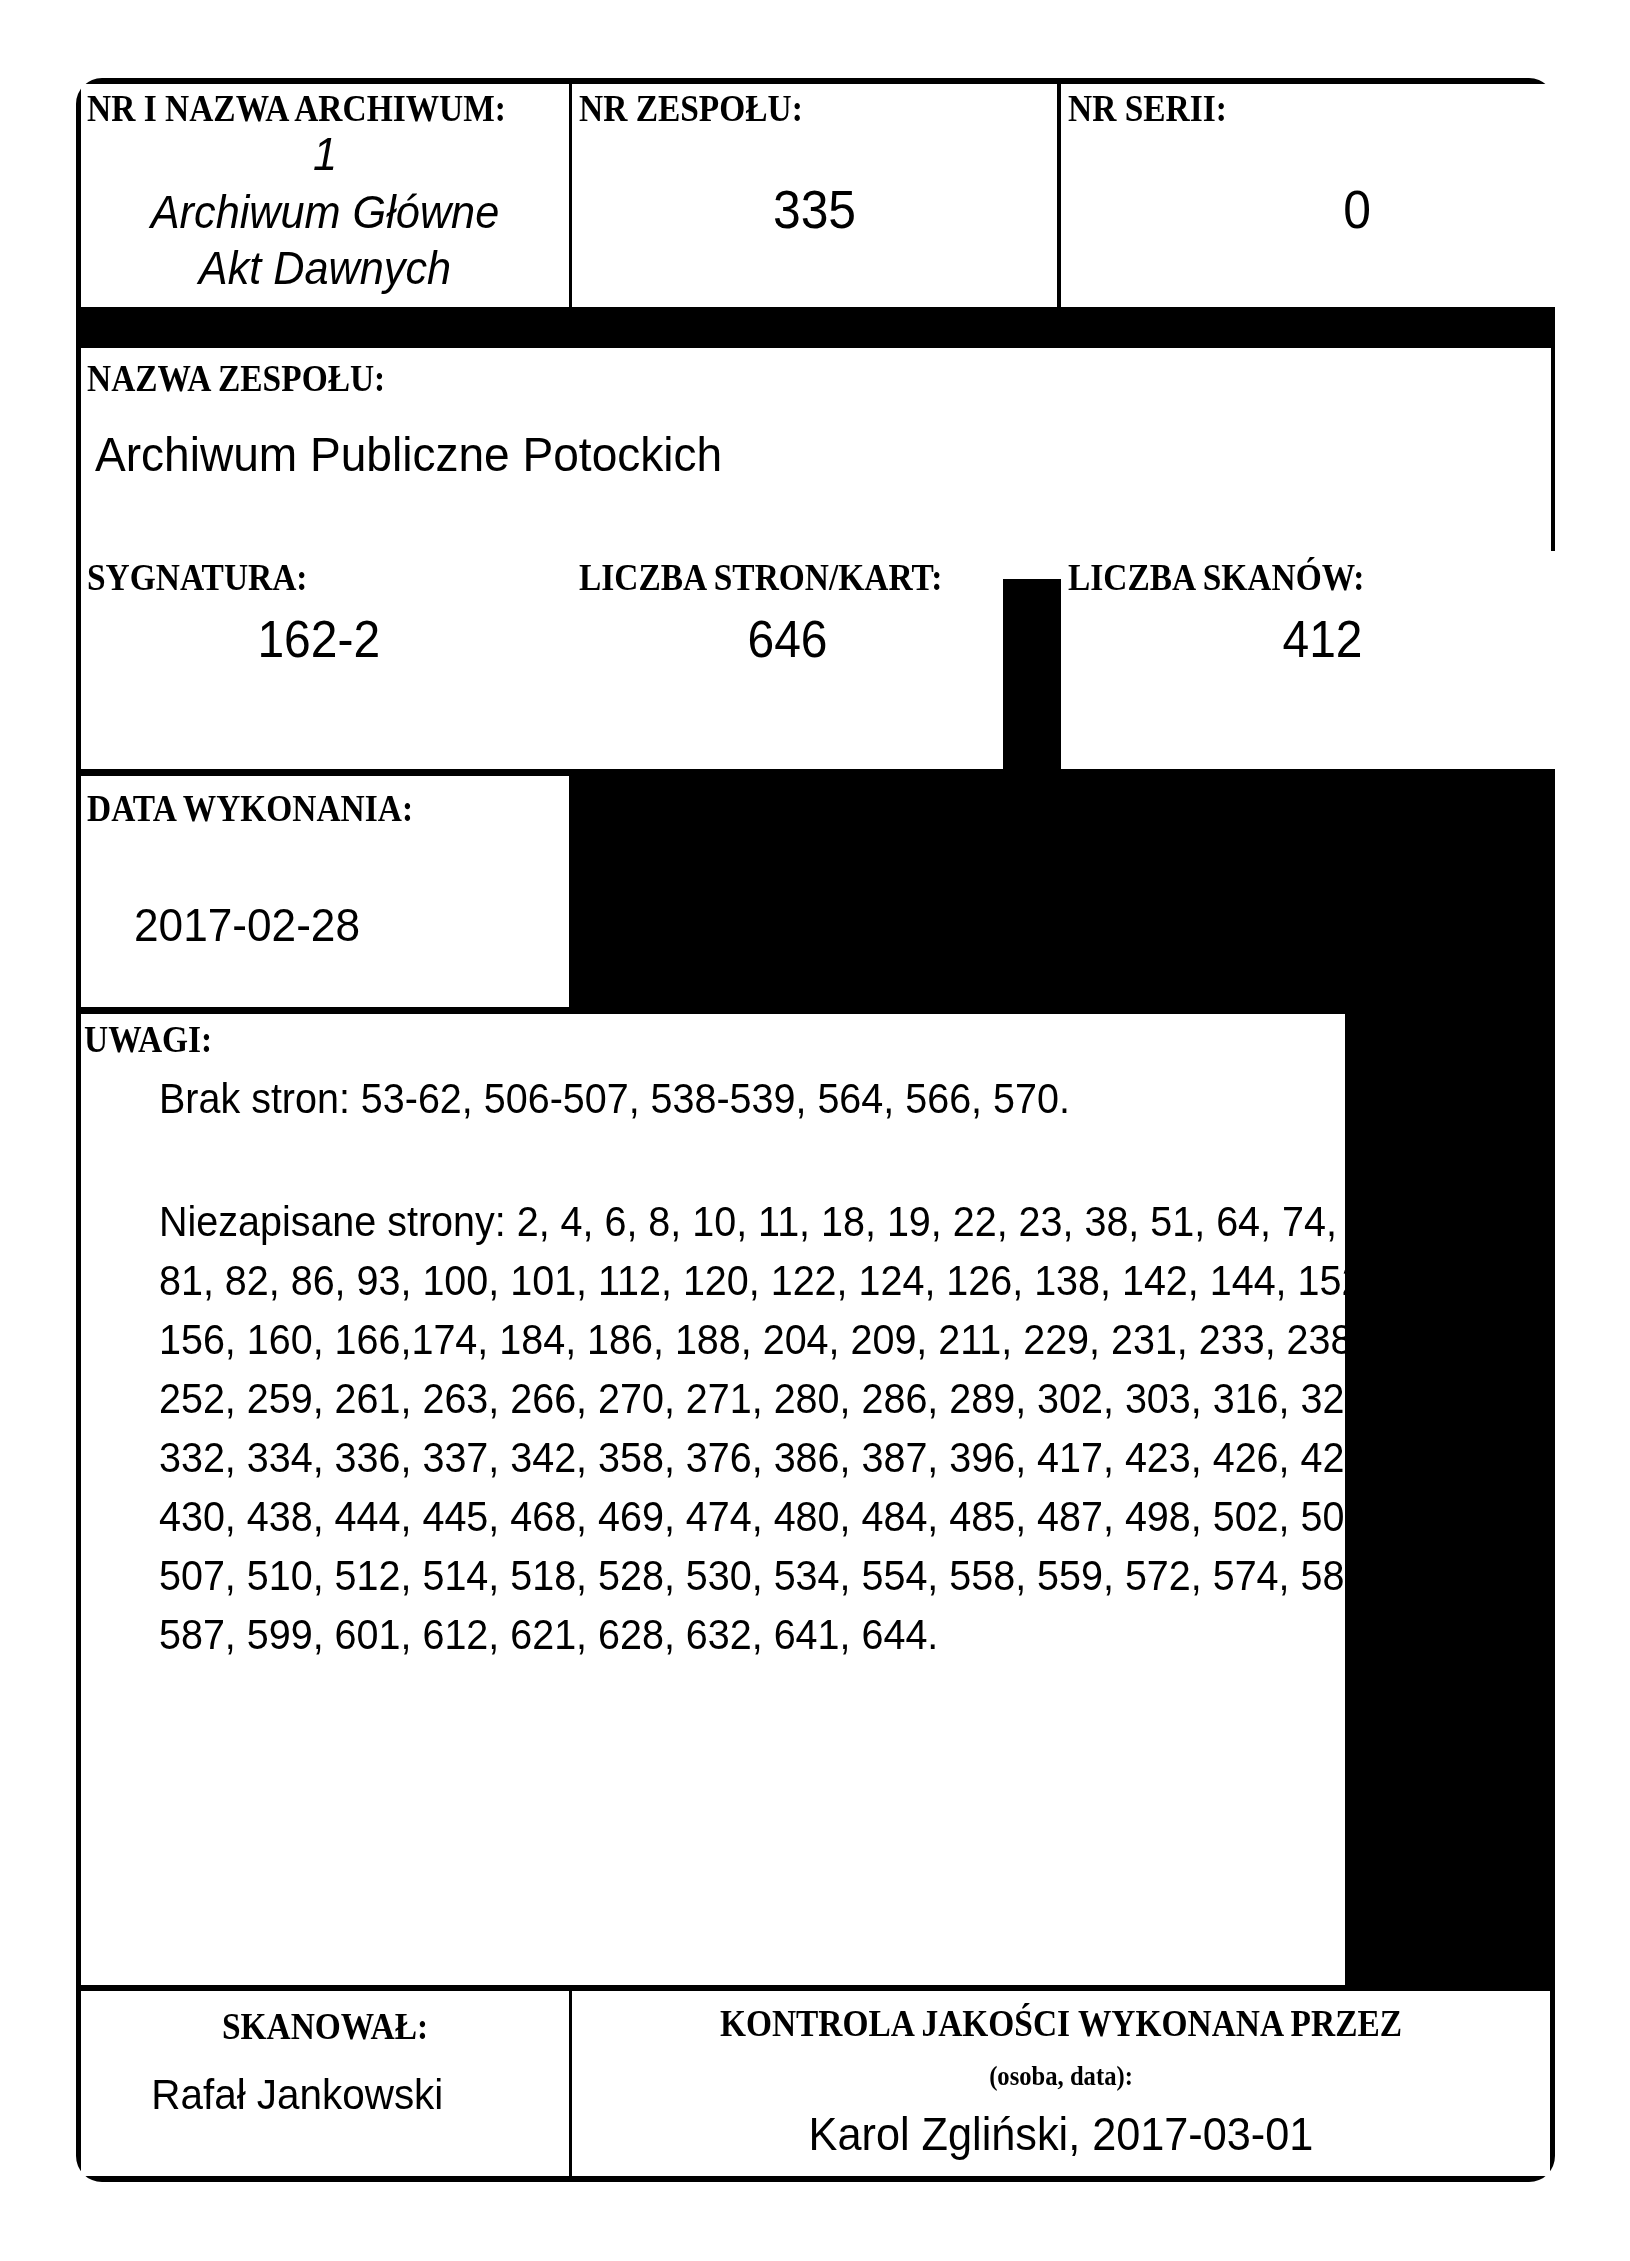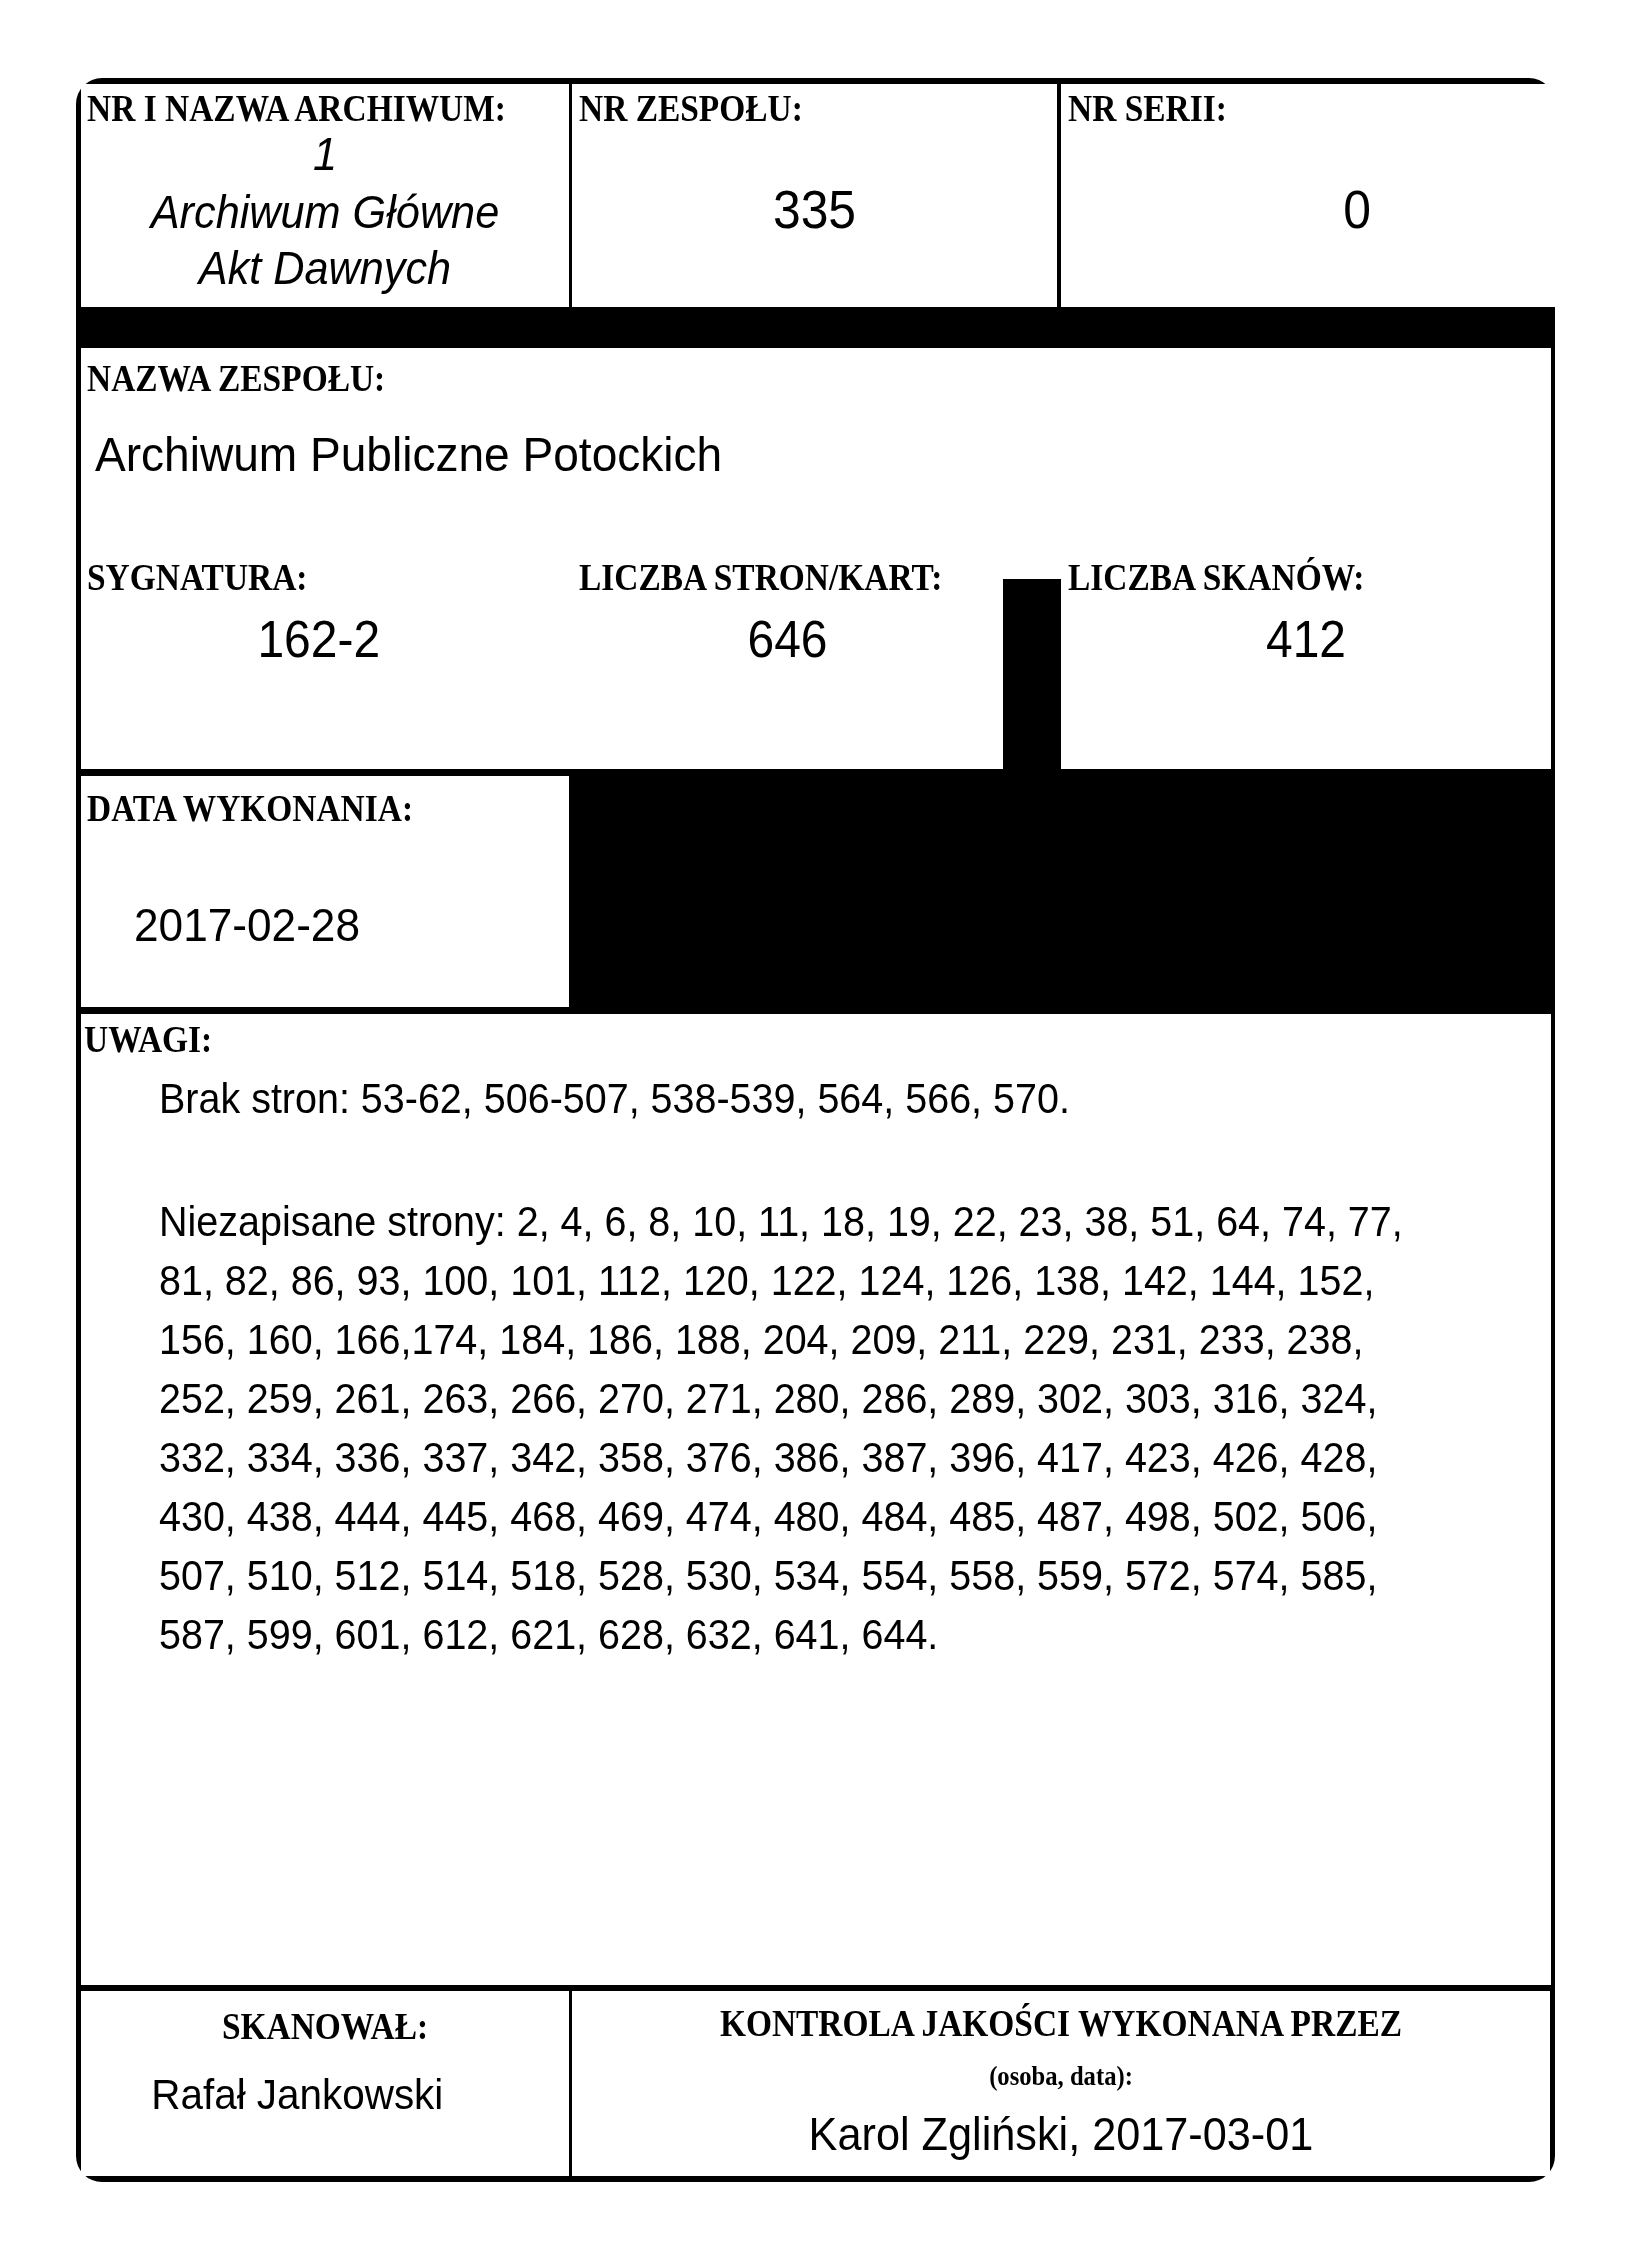--- a/index.html
+++ b/index.html
@@ -124,32 +124,32 @@
     <div class="cell" style="left:4.6px; top:473px; width:488px; height:218px;padding-left:43px;">
       <div class="hdr" style="top:6.6px;">SYGNATURA:</div>
       <div class="vc" style="top:63px; font-size:51px; padding-right:59px;">162-2</div>
     </div>
 
     <div class="cell" style="left:496px; top:473px; width:431px; height:218px;">
       <div class="hdr" style="top:6.6px;">LICZBA STRON/KART:</div>
       <div class="vc" style="top:63px; font-size:51px;">646</div>
     </div>
 
-    <div class="cell" style="left:985px; top:473px; width:490px; height:218px;">
+    <div class="cell" style="left:985px; top:473px; width:490px; height:218px;padding-left:33px;">
       <div class="hdr" style="top:6.6px;">LICZBA SKANÓW:</div>
       <div class="vc" style="top:63px; font-size:51px;">412</div>
     </div>
 
     <div class="cell" style="left:4.6px; top:698px; width:488px; height:231px;">
       <div class="hdr" style="top:13px;">DATA WYKONANIA:</div>
       <div class="val" style="left:53px; top:125px; font-size:47px;">2017-02-28</div>
     </div>
 
 
-    <div class="cell" style="left:4.6px; top:936px; width:1470px; height:971px;">
+    <div class="cell" style="left:4.6px; top:936px; width:1264px; height:971px;">
       <div class="hdr" style="left:3.3px; top:6px;">UWAGI:</div>
       <div class="val" style="left:78px; top:64px; font-size:42px;">Brak stron: 53-62, 506-507, 538-539, 564, 566, 570.</div>
       <div class="uwagi-block">
         <div>Niezapisane strony: 2, 4, 6, 8, 10, 11, 18, 19, 22, 23, 38, 51, 64, 74, 77,</div>
         <div>81, 82, 86, 93, 100, 101, 112, 120, 122, 124, 126, 138, 142, 144, 152,</div>
         <div>156, 160, 166,174, 184, 186, 188, 204, 209, 211, 229, 231, 233, 238,</div>
         <div>252, 259, 261, 263, 266, 270, 271, 280, 286, 289, 302, 303, 316, 324,</div>
         <div>332, 334, 336, 337, 342, 358, 376, 386, 387, 396, 417, 423, 426, 428,</div>
         <div>430, 438, 444, 445, 468, 469, 474, 480, 484, 485, 487, 498, 502, 506,</div>
         <div>507, 510, 512, 514, 518, 528, 530, 534, 554, 558, 559, 572, 574, 585,</div>

